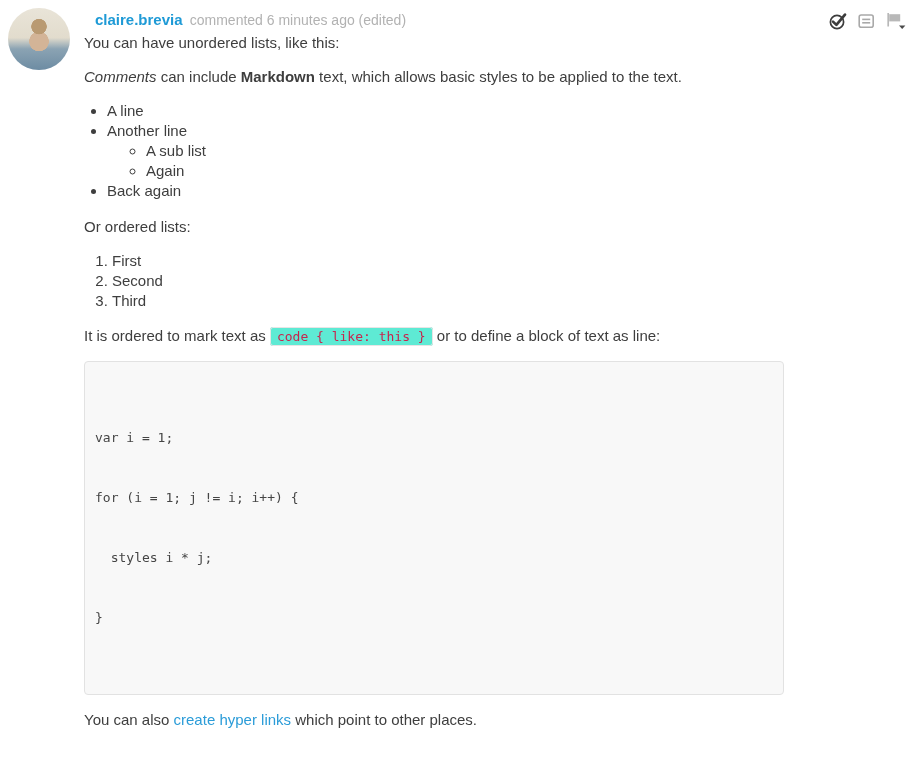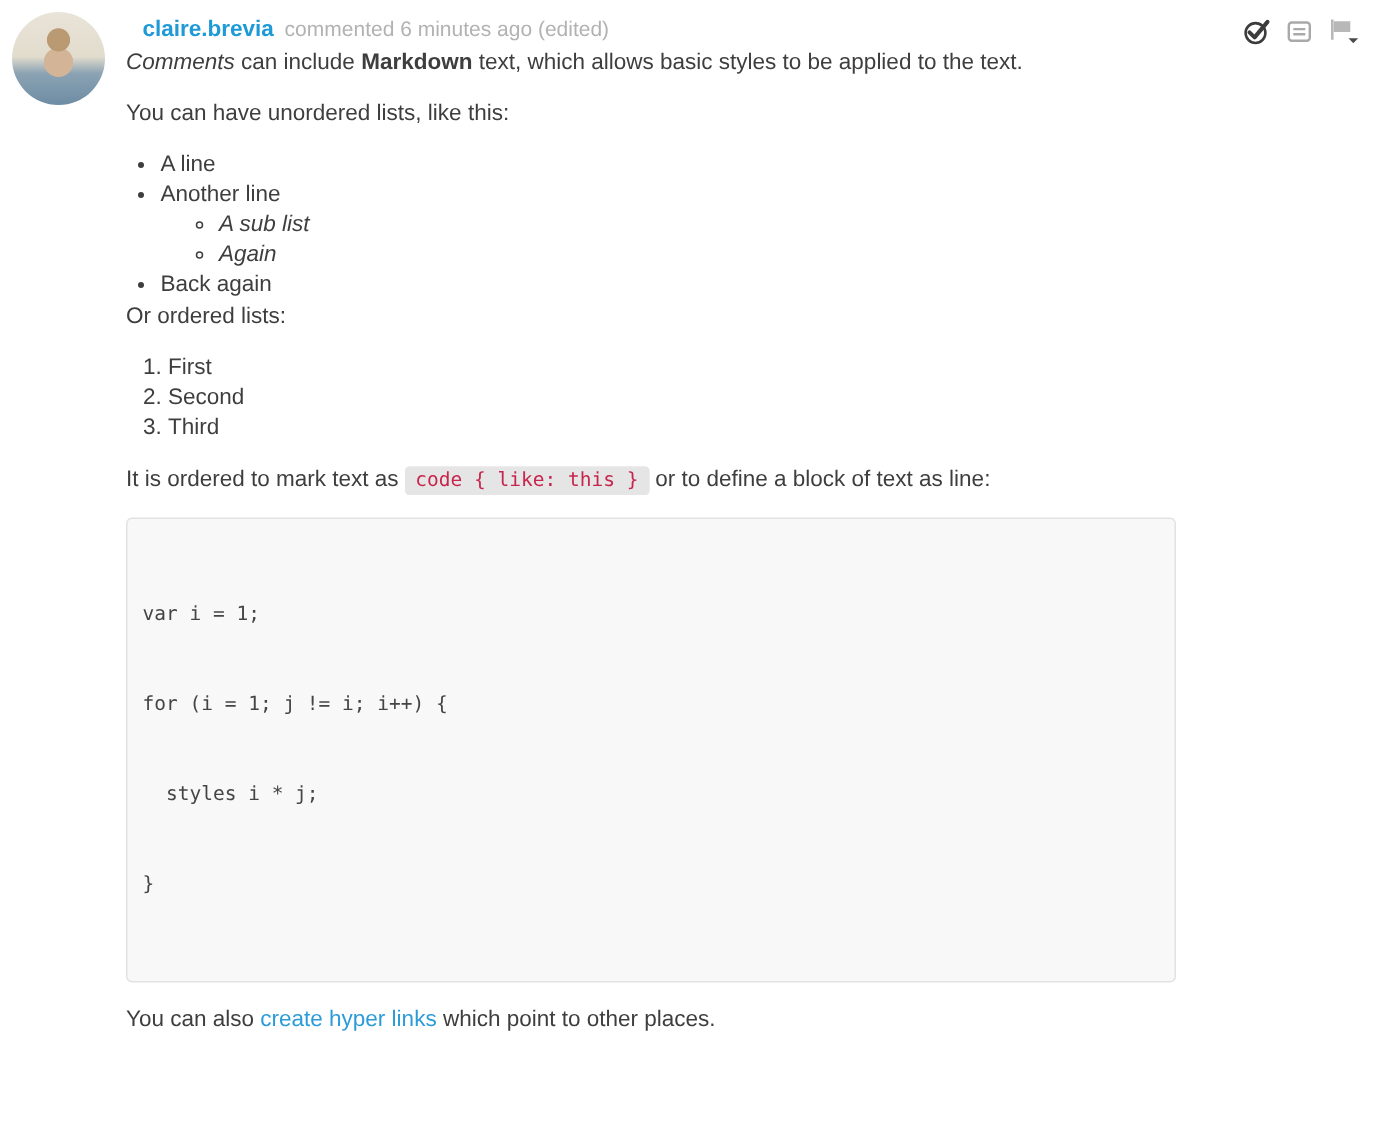--- a/index.html
+++ b/index.html
@@ -19,31 +19,31 @@
   .header-icons {
     position:absolute; top:11px; right:8px;
     display:flex; align-items:flex-start; gap:9px;
   }
   .hicon { display:inline-block; cursor:pointer; line-height:0; }
   .content { position:absolute; top:10px; left:84px; width:700px; }
   .byline { margin:0 11px 3px; line-height:19px; }
   .username { color:#1e9ad6; font-weight:bold; font-size:15px; cursor:pointer; }
   .meta { color:#b2b2b2; font-size:14px; margin-left:3px; }
   p { margin:0 0 15px; line-height:19px; }
-  ul.toplist { margin:0 0 1px; padding-left:23px; line-height:20px; list-style:disc; }
-  ul.sublist { margin:0; padding-left:39px; line-height:20px; list-style:circle;font-style:italic; }
+  ul.toplist { margin:0 0 16px; padding-left:23px; line-height:20px; list-style:disc; }
+  ul.sublist { margin:0; padding-left:39px; line-height:20px; list-style:circle; }
   ol.numlist { margin:5px 0 15px; padding-left:28px; line-height:20px; }
   li { margin:0; }
   code.inline {
     font-family:"DejaVu Sans Mono", monospace; font-size:13px; color:#c7254e;
-    background:#e5e5e5; border:1px solid #e8e5e5; border-radius:3px; padding:1px 6px;
+    background:#5eead4; border:1px solid #e8e5e5; border-radius:3px; padding:1px 6px;
   }
   .codeblock {
     background:#f8f8f8; border:1px solid #e2e2e2; border-radius:4px;
-    padding:14px 10px; margin:0 0 15px; white-space:pre;
+    padding:26px 10px; margin:0 0 15px; white-space:pre;
     font-family:"DejaVu Sans Mono", monospace; font-size:13px; line-height:20px; color:#454545;
   }
   a.bodylink { color:#2b9cd8; text-decoration:none; cursor:pointer; }
 </style>
 </head>
 <body>
 
 <div class="avatar"></div>
 
 <div class="header-icons">
@@ -68,23 +68,23 @@
     </svg>
   </span>
 </div>
 
 <div class="content">
   <div class="byline">
     <span class="username">claire.brevia</span>
     <span class="meta">commented 6 minutes ago (edited)</span>
   </div>
 
+  <p>You can have unordered lists, like this:</p>
+
   <p><em>Comments</em><span> can include </span><strong>Markdown</strong><span> text, which allows basic styles to be applied to the text.</span></p>
-
-  <p>You can have unordered lists, like this:</p>
 
   <ul class="toplist">
     <li>A line</li>
     <li><span>Another line</span>
       <ul class="sublist">
         <li>A sub list</li>
         <li>Again</li>
       </ul>
     </li>
     <li>Back again</li>

